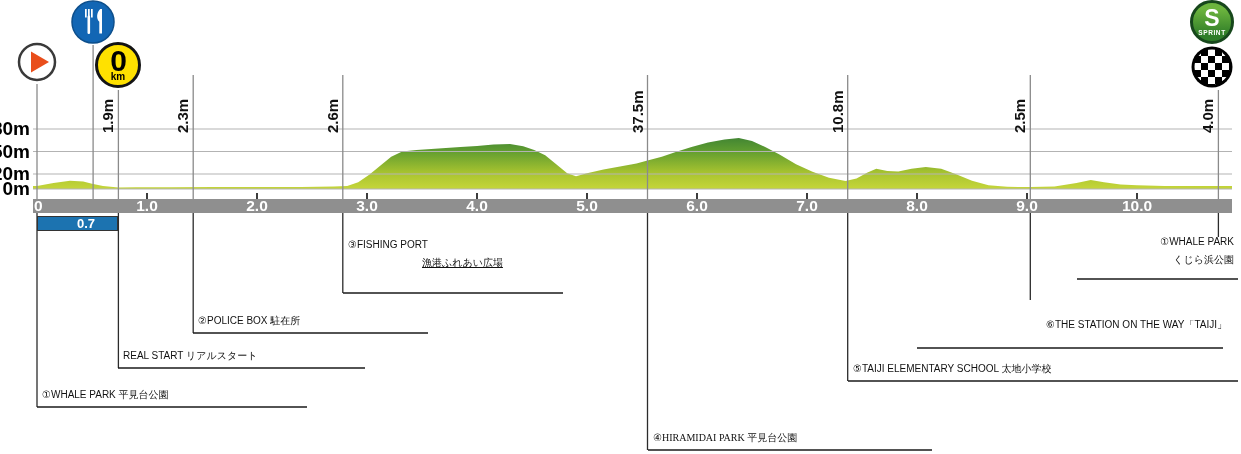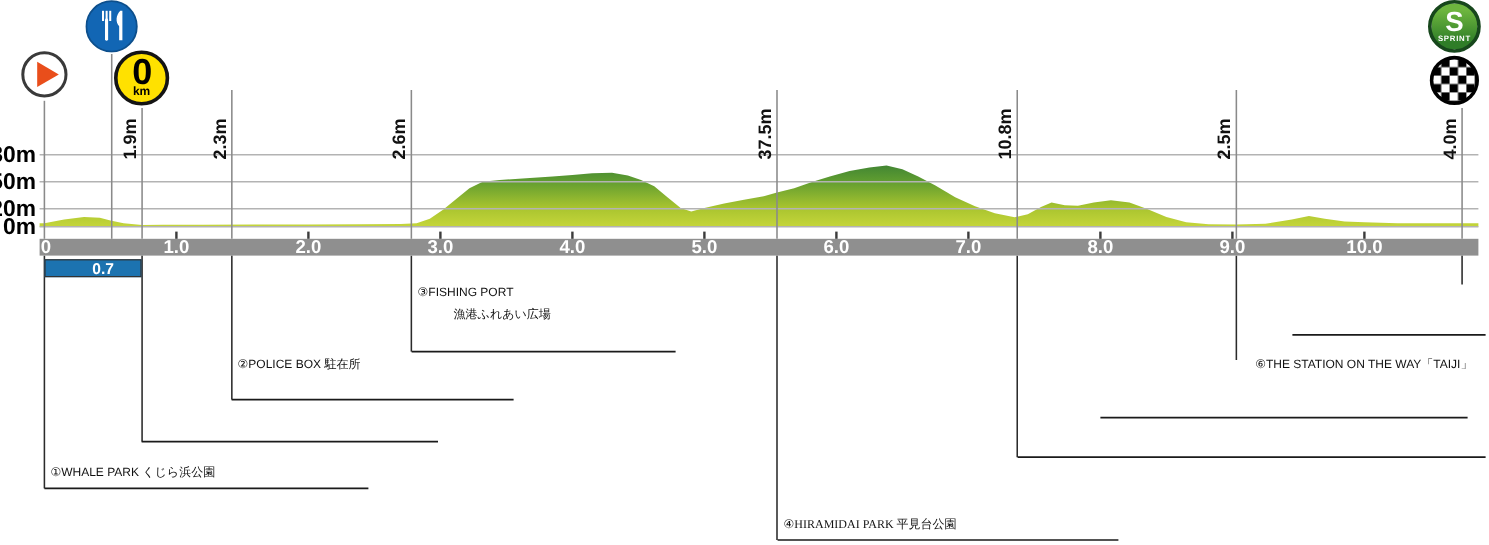--- a/index.html
+++ b/index.html
@@ -21,27 +21,27 @@
   #icon-finish{left:1191px;top:46px;width:42px;height:42px;}
   
   #section-box{position:absolute;left:37px;top:216px;width:81px;height:15px;background:#1c73b0;
                border:1.5px solid #333;color:#fff;font-size:13px;font-weight:bold;
                display:flex;align-items:center;justify-content:center;box-sizing:border-box;padding-left:17px;}
   
   .ann{position:absolute;font-size:10px;color:#111;line-height:18px;white-space:nowrap;}
   .ann div{white-space:nowrap;}
   #ann-whale-start{left:42px;top:386px;}
   #ann-real-start{left:123px;top:347px;}
-  #ann-police{left:198px;top:296px;}
+  #ann-police{left:198px;top:312px;}
   #ann-fishing{left:348px;top:236px;}
   #ann-fishing .ln2{margin-left:18px;}
-  #ann-fishing .ln3{margin-left:30px;}
+  #ann-fishing .ln3{margin-left:74px;text-decoration:underline;}
   #ann-hiramidai{left:653px;top:429px;font-family:Liberation Serif, serif;}
   #ann-elementary{left:853px;top:360px;}
-  #ann-station{right:14px;top:296px;text-align:right;margin-left:48px;}
+  #ann-station{right:14px;top:316px;text-align:right;margin-left:48px;}
   #ann-whale-finish{right:7px;top:233px;text-align:right;}
 </style>
 </head>
 <body>
 
 <div id="stage">
 
   <svg id="chart-svg" width="1241" height="454" viewBox="0 0 1241 454">
       <defs>
         <linearGradient id="prof" gradientUnits="userSpaceOnUse" x1="0" y1="120" x2="0" y2="191">
@@ -158,36 +158,46 @@
       <circle cx="21" cy="21" r="20.5" fill="#000"></circle>
       <circle cx="21" cy="21" r="17.5" fill="url(#chk)"></circle>
     </svg>
   </div>
 
   <div id="section-box">
     <span>0.7</span>
   </div>
 
   <div class="ann" id="ann-whale-start">
-    <div>①WHALE PARK くじら浜公園</div>
-  </div>
-
+    <div>①WHALE PARK 平見台公園</div>
+  </div>
+
+  <div class="ann" id="ann-real-start">
+    <div>REAL START リアルスタート</div>
+  </div>
 
   <div class="ann" id="ann-police">
     <div>②POLICE BOX 駐在所</div>
   </div>
 
   <div class="ann" id="ann-fishing">
     <div class="ln1">③FISHING PORT</div>
     <div class="ln3">漁港ふれあい広場</div>
   </div>
 
   <div class="ann" id="ann-hiramidai">
     <div>④HIRAMIDAI PARK 平見台公園</div>
   </div>
 
+  <div class="ann" id="ann-elementary">
+    <div>⑤TAIJI ELEMENTARY SCHOOL 太地小学校</div>
+  </div>
 
   <div class="ann" id="ann-station">
     <div>⑥THE STATION ON THE WAY「TAIJI」</div>
   </div>
 
+  <div class="ann" id="ann-whale-finish">
+    <div>①WHALE PARK</div>
+    <div>くじら浜公園</div>
+  </div>
 
 </div>
 
 </body></html>

